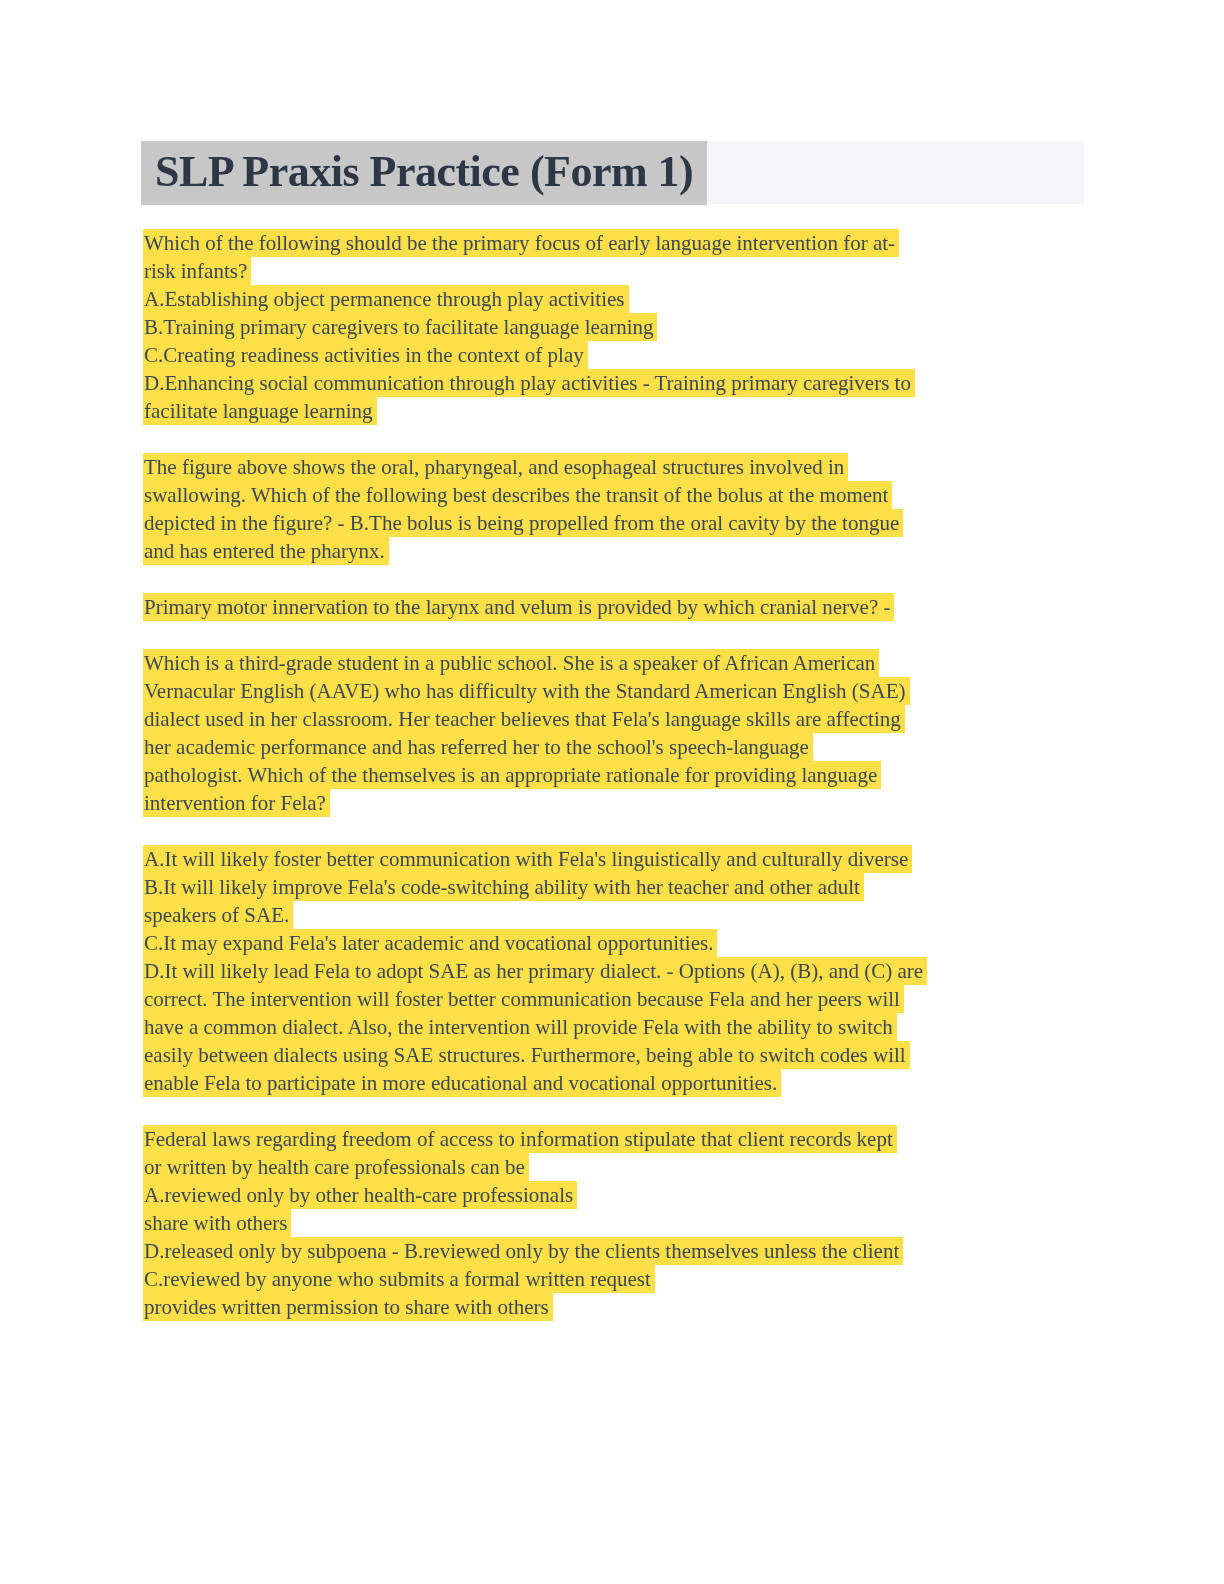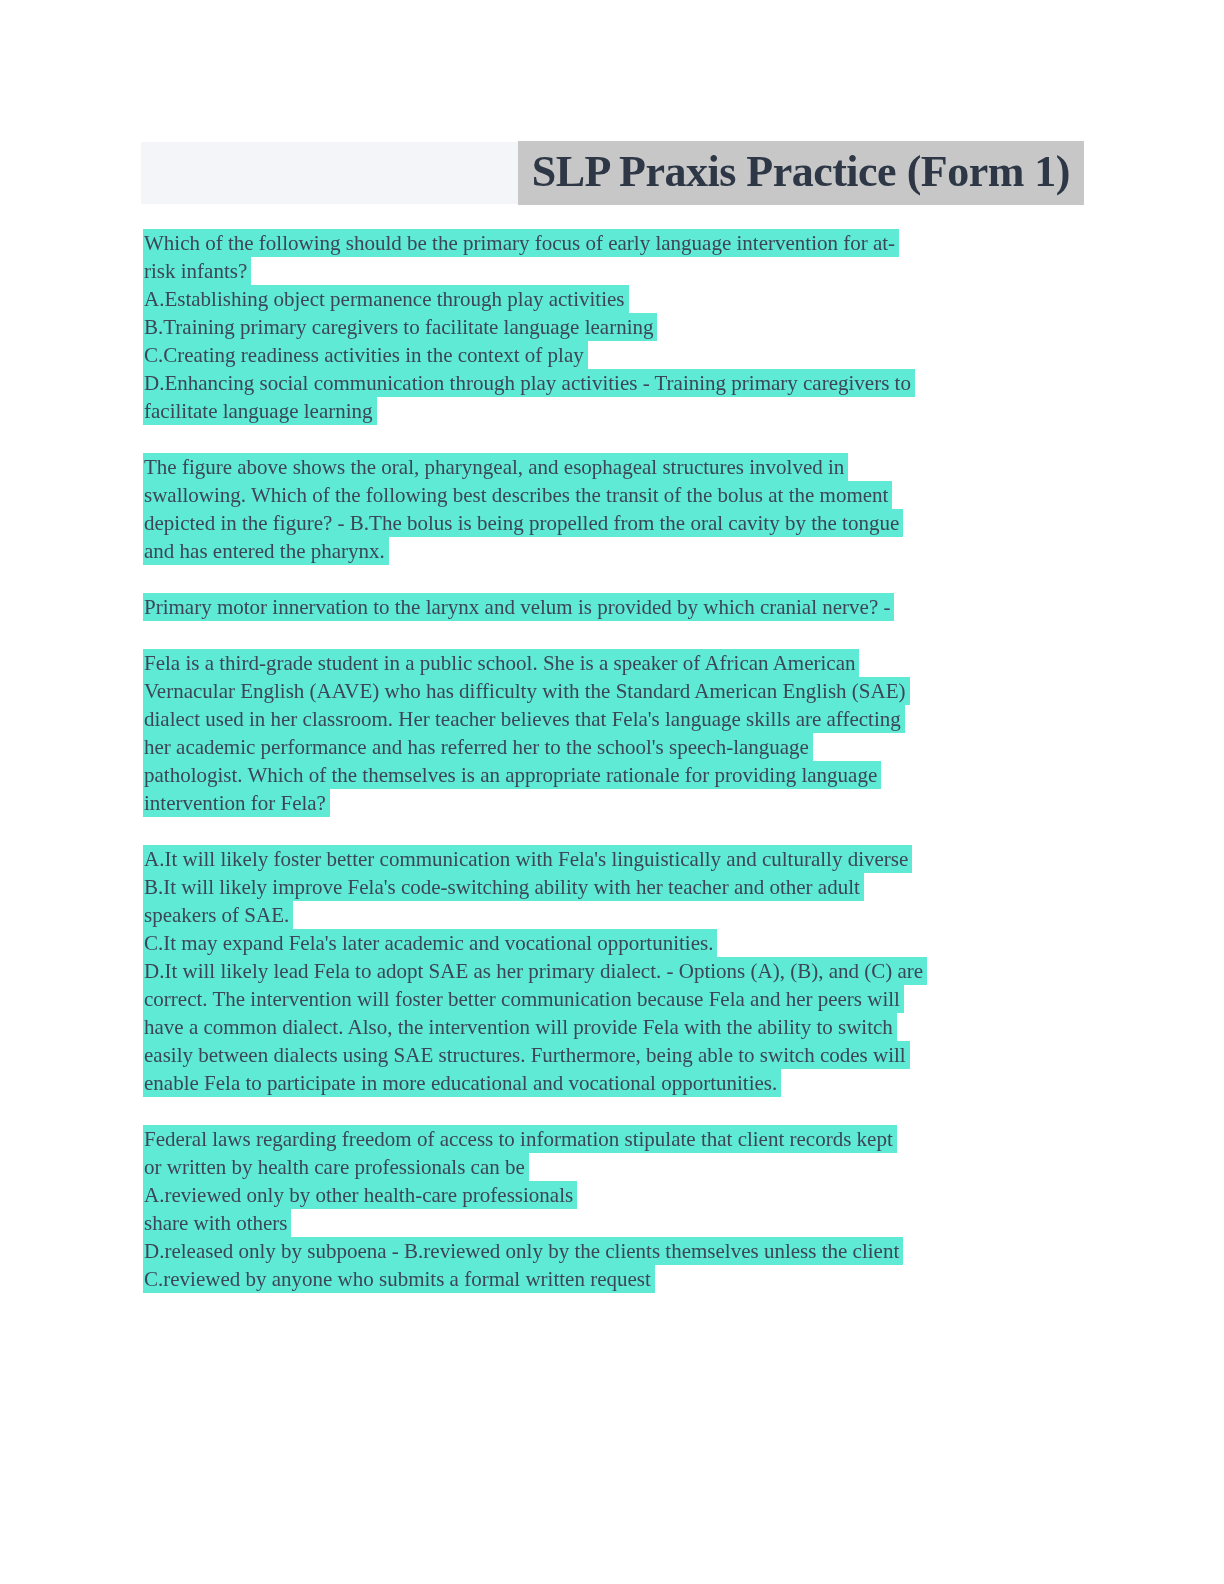--- a/index.html
+++ b/index.html
@@ -17,21 +17,21 @@
   }
   .title-band {
     position: absolute;
     left: 141px;
     top: 142px;
     width: 943px;
     height: 62px;
     background: #f3f5f9;
     display: flex;
     align-items: center;
-    justify-content: flex-end;
+    justify-content: flex-start;
   }
   .doc-title {
     margin: 0;
     font-family: "Liberation Serif", serif;
     font-size: 44px;
     font-weight: bold;
     letter-spacing: -0.5px;
     color: #2e3746;
     background: #c7c7c7;
     line-height: 60px;
@@ -50,21 +50,21 @@
   }
   .para:last-child { margin-bottom: 16px; }
   .line {
     height: 28px;
     line-height: 28px;
     white-space: nowrap;
     font-size: 21px;
     color: #3d4657;
   }
   .hl {
-    background: #5eead4;
+    background: #fde047;
     padding: 2px 4px 2px 1px;
   }
 </style>
 </head>
 <body>
 
 <div class="page">
 
   <div class="title-band">
     <h1 class="doc-title">SLP Praxis Practice (Form 1)</h1>
@@ -87,21 +87,21 @@
       <div class="line"><span class="hl">swallowing. Which of the following best describes the transit of the bolus at the moment</span></div>
       <div class="line"><span class="hl">depicted in the figure? - B.The bolus is being propelled from the oral cavity by the tongue</span></div>
       <div class="line"><span class="hl">and has entered the pharynx.</span></div>
     </div>
 
     <div class="para">
       <div class="line"><span class="hl">Primary motor innervation to the larynx and velum is provided by which cranial nerve? -</span></div>
     </div>
 
     <div class="para">
-      <div class="line"><span class="hl">Fela is a third-grade student in a public school. She is a speaker of African American</span></div>
+      <div class="line"><span class="hl">Which is a third-grade student in a public school. She is a speaker of African American</span></div>
       <div class="line"><span class="hl">Vernacular English (AAVE) who has difficulty with the Standard American English (SAE)</span></div>
       <div class="line"><span class="hl">dialect used in her classroom. Her teacher believes that Fela's language skills are affecting</span></div>
       <div class="line"><span class="hl">her academic performance and has referred her to the school's speech-language</span></div>
       <div class="line"><span class="hl">pathologist. Which of the themselves is an appropriate rationale for providing language</span></div>
       <div class="line"><span class="hl">intervention for Fela?</span></div>
     </div>
 
     <div class="para">
       <div class="line"><span class="hl">A.It will likely foster better communication with Fela's linguistically and culturally diverse</span></div>
       <div class="line"><span class="hl">B.It will likely improve Fela's code-switching ability with her teacher and other adult</span></div>
@@ -114,16 +114,17 @@
       <div class="line"><span class="hl">enable Fela to participate in more educational and vocational opportunities.</span></div>
     </div>
 
     <div class="para">
       <div class="line"><span class="hl">Federal laws regarding freedom of access to information stipulate that client records kept</span></div>
       <div class="line"><span class="hl">or written by health care professionals can be</span></div>
       <div class="line"><span class="hl">A.reviewed only by other health-care professionals</span></div>
       <div class="line"><span class="hl">share with others</span></div>
       <div class="line"><span class="hl">D.released only by subpoena - B.reviewed only by the clients themselves unless the client</span></div>
       <div class="line"><span class="hl">C.reviewed by anyone who submits a formal written request</span></div>
+      <div class="line"><span class="hl">provides written permission to share with others</span></div>
     </div>
 
   </div>
 </div>
 
 </body></html>

